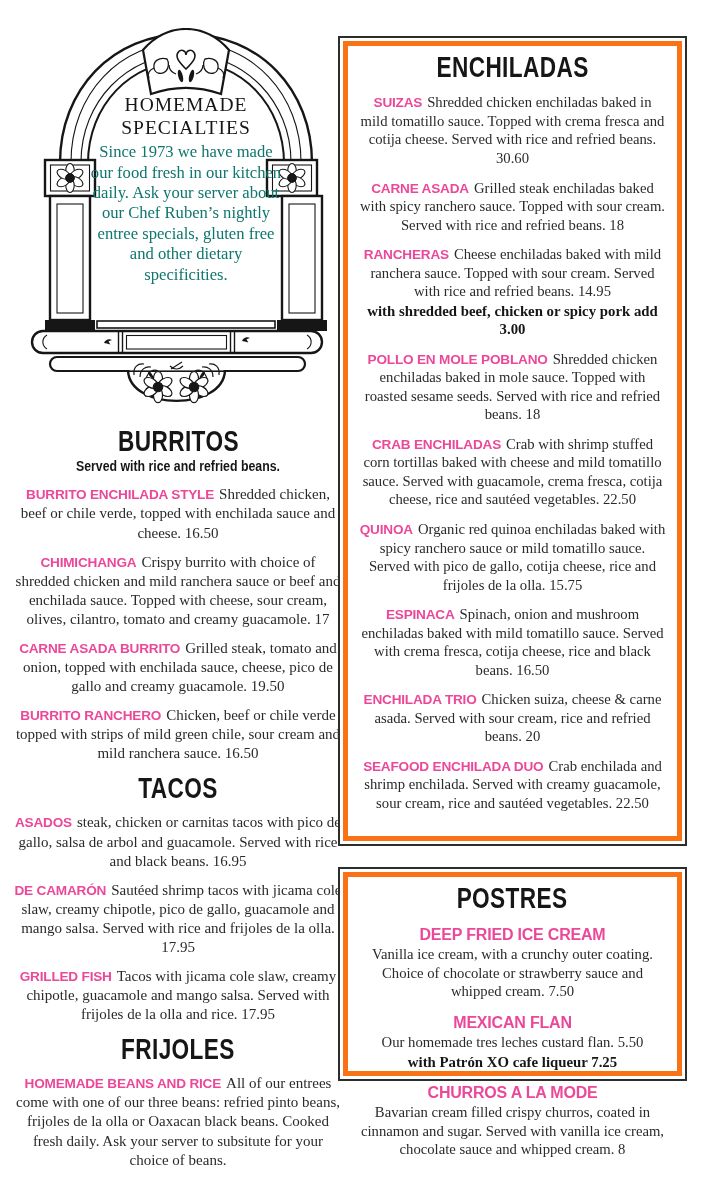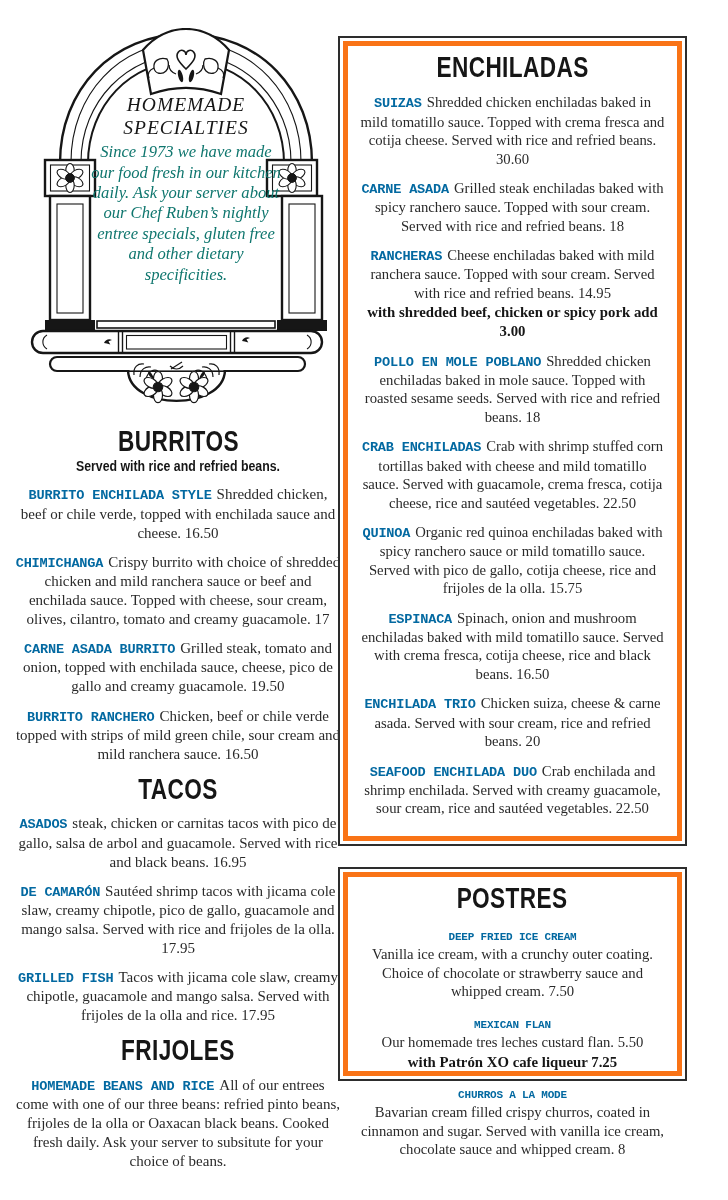--- a/index.html
+++ b/index.html
@@ -9,49 +9,49 @@
   }
   
   .sec-head{text-align:center;margin:0;}
   .hd{
     display:inline-block;font-family:"Liberation Sans",sans-serif;font-weight:800;
     transform:scaleX(.78);transform-origin:50% 50%;white-space:nowrap;
     font-size:29px;letter-spacing:.5px;color:#161616;line-height:1.05;
   }
   .item{margin:10px 0;text-align:center;font-size:15px;line-height:1.27;color:#2a2a2a;}
   .nm{
-    font-family:Liberation Mono, monospace;font-weight:700;font-size:13.6px;
-    letter-spacing:-.2px;color:#0369a1;margin-right:5px;white-space:nowrap;
+    font-family:Liberation Sans, sans-serif;font-weight:700;font-size:13.6px;
+    letter-spacing:-.2px;color:#ec4899;margin-right:5px;white-space:nowrap;
   }
   .note{font-weight:bold;font-size:14.8px;color:#161616;margin-top:1px;}
   
   .plaque{position:absolute;left:30px;top:28px;width:300px;height:394px;}
   .plaque svg{position:absolute;left:0;top:0;}
-  .plaque-text{position:absolute;left:58px;top:66px;width:196px;text-align:center;font-style:italic;}
+  .plaque-text{position:absolute;left:58px;top:66px;width:196px;text-align:center;}
   .plaque-title{font-size:19.5px;letter-spacing:1px;line-height:1.16;color:#161616;}
   .plaque-body{margin:3px 0 0;font-size:16.6px;line-height:1.23;color:#0f766e;}
   
   .left-col{position:absolute;left:14px;top:418px;width:328px;}
   .subtitle{text-align:center;margin:1px 0 4px;}
   .subtitle .sb{
     display:inline-block;font-family:"Liberation Sans",sans-serif;font-weight:700;
     font-size:14px;transform:scaleX(.88);transform-origin:50% 50%;white-space:nowrap;color:#161616;
   }
   .left-col .sec-head{margin-top:8px;}
   
   .box{
     position:absolute;left:338px;width:349px;box-sizing:border-box;
     border:2px solid #2d2d2d;padding:3px;background:#fff;
   }
   .box-inner{border:5px solid #f97316;box-sizing:border-box;height:100%;padding:6px 11px 24px;}
   .box .item{margin:11px 0;font-size:14.7px;line-height:1.26;}
   .ench{top:36px;height:810px;}
   .postres{top:867px;height:214px;}
   .pname{display:block;text-align:center;margin:13px 0 1px;}
-  .pname .nm{margin-right:0;font-size:11px;}
+  .pname .nm{margin-right:0;font-size:16px;}
   .postres .item{margin:0 0 2px;}
 </style>
 </head>
 <body>
 
 <div class="page">
 
   <div class="plaque">
     <svg width="300" height="394" viewBox="0 0 300 394">
       <defs>

